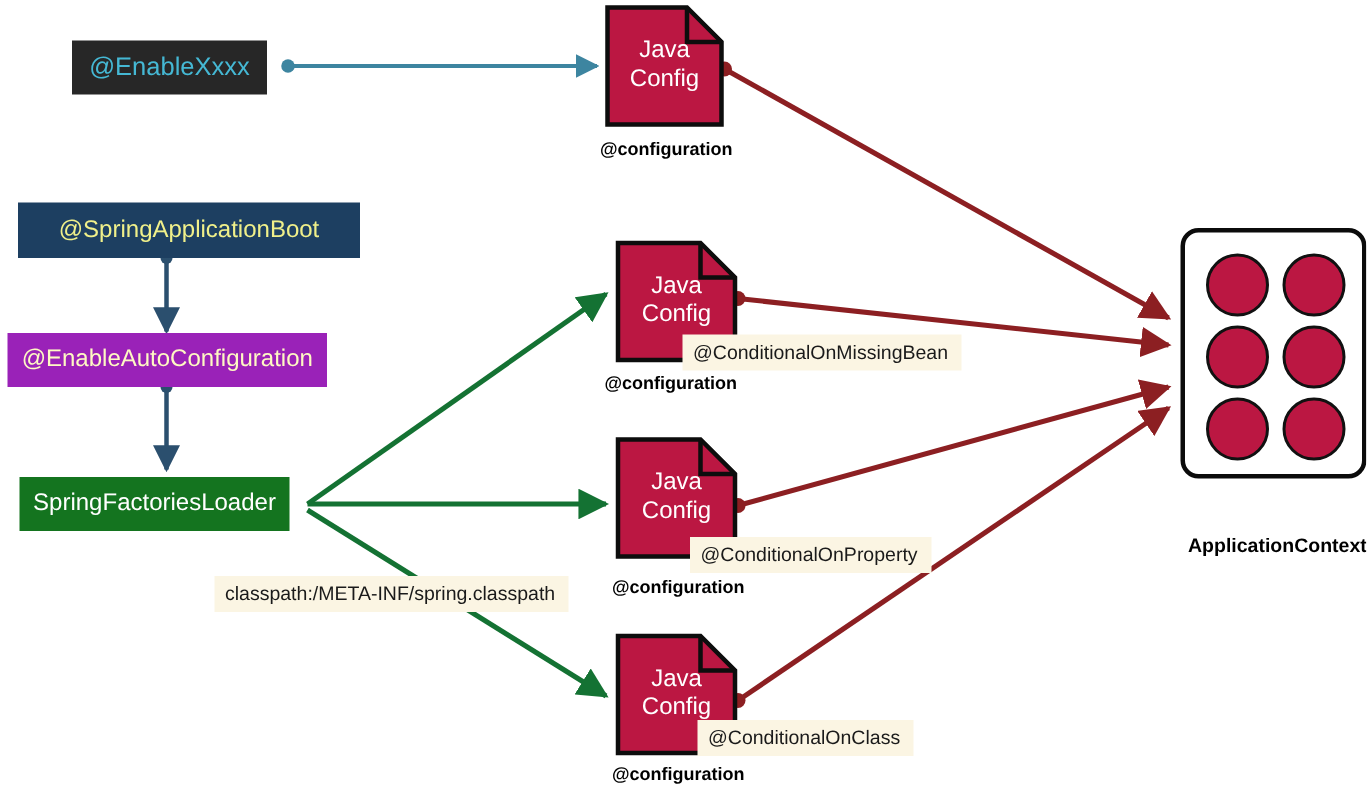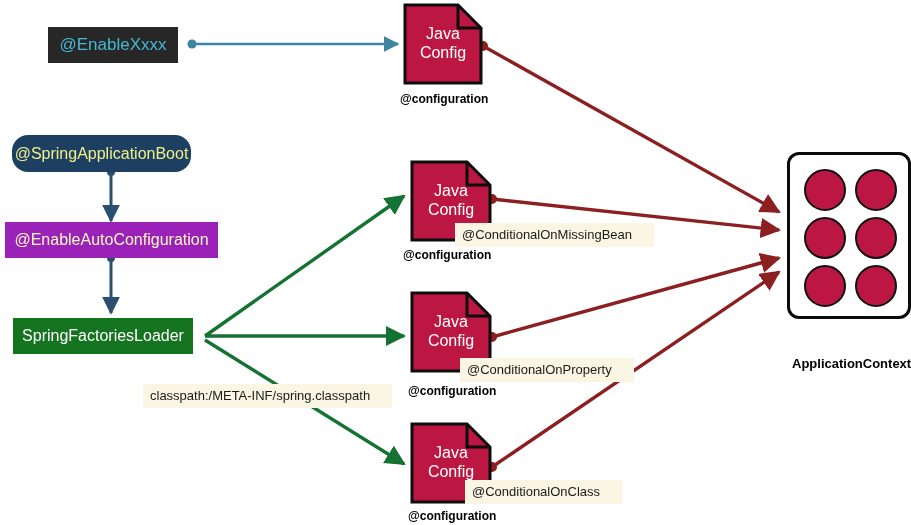--- a/index.html
+++ b/index.html
@@ -91,21 +91,21 @@
     color: #000000;
     white-space: nowrap;
     z-index: 4;
   }
   
   .tag {
     position: absolute;
     background: #fbf5e3;
     color: #1a1a1a;
     font-size: 13px;
-    padding: 4px 22px 5px 7px;
+    padding: 4px 9px 5px 7px;
     white-space: nowrap;
     z-index: 5;
   }
   
   .appctx {
     position: absolute;
     border: 3px solid #0b0b0b;
     border-radius: 12px;
     background: #ffffff;
     z-index: 3;
@@ -193,21 +193,21 @@
     <g>
       <circle cx="492" cy="467" r="5" fill="#8c1f22"></circle>
       <line x1="492" y1="467" x2="779" y2="272" stroke="#8c1f22" stroke-width="3.4" marker-end="url(#arrow-darkred)"></line>
     </g>
   </svg>
 
   <div class="node box-enablexxx" style="left:48px; top:27px; width:130px; height:36px;">
     <span>@EnableXxxx</span>
   </div>
 
-  <div class="node box-springboot" style="left:12px; top:135px; width:179px; height:37px;border-radius:16px;">
+  <div class="node box-springboot" style="left:12px; top:135px; width:228px; height:37px;">
     <span>@SpringApplicationBoot</span>
   </div>
 
   <div class="node box-enableauto" style="left:5px; top:222px; width:213px; height:36px;">
     <span>@EnableAutoConfiguration</span>
   </div>
 
   <div class="node box-factories" style="left:13px; top:318px; width:180px; height:36px;">
     <span>SpringFactoriesLoader</span>
   </div>

